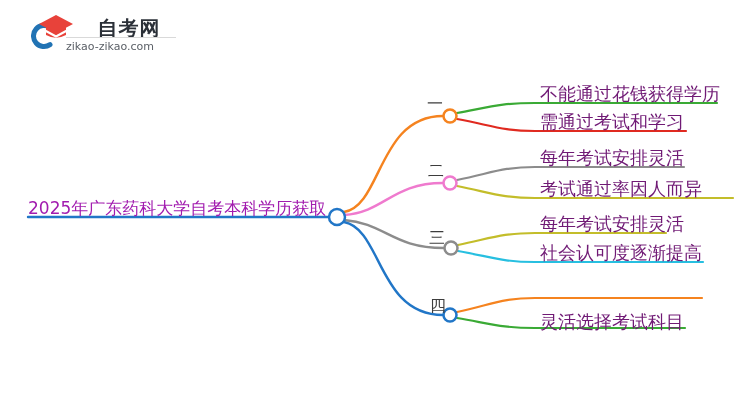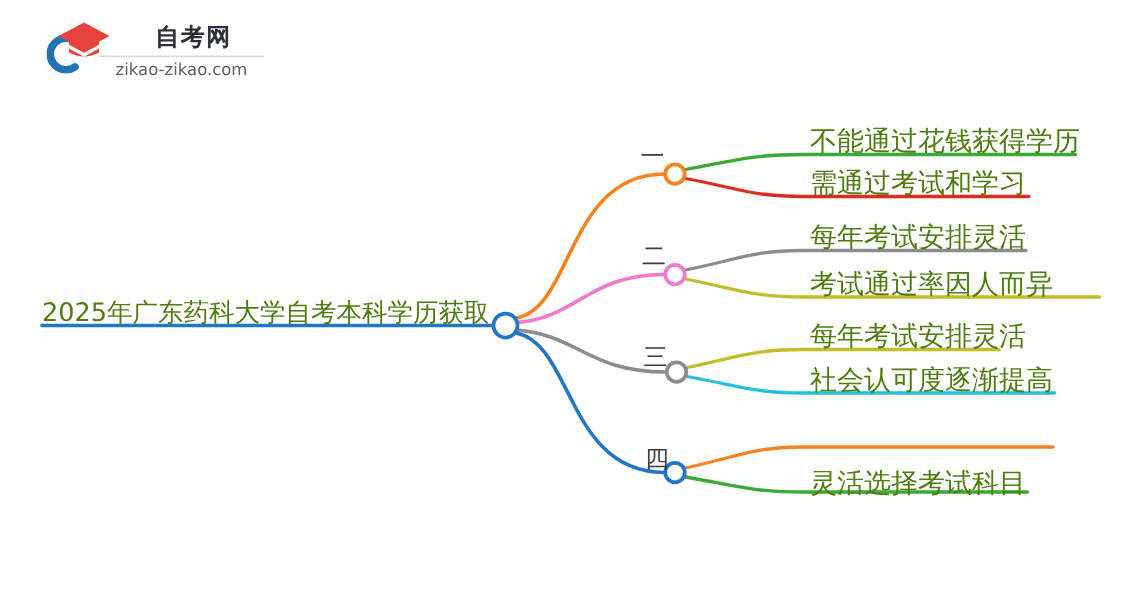--- a/index.html
+++ b/index.html
@@ -7,37 +7,37 @@
     position:relative;width:750px;height:410px;background:#ffffff;
     font-family:"DejaVu Sans","Liberation Sans",sans-serif;overflow:hidden;
   }
   .abs{position:absolute;}
   svg{display:block;}
   
   .logo{position:absolute;left:30px;top:12px;width:150px;height:45px;cursor:pointer;}
   .logo-icon{position:absolute;left:1px;top:2px;}
   .logo-name{
     position:absolute;left:53px;top:3px;width:92px;text-align:center;
-    font-size:16px;font-weight:bold;color:#2b3038;letter-spacing:1px;white-space:nowrap;
+    font-size:20px;font-weight:bold;color:#2b3038;letter-spacing:1px;white-space:nowrap;
   }
   .logo-divider{position:absolute;left:36px;top:25px;width:110px;height:1px;background:#d9d9d9;}
   .logo-url{
-    position:absolute;left:36px;top:28px;width:110px;text-align:center;
+    position:absolute;left:36px;top:28px;width:110px;
     font-size:11px;color:#5a5f66;white-space:nowrap;
   }
   
   .root-label{
     position:absolute;left:28px;top:197px;width:305px;
-    font-size:17px;color:#4d7c0f;white-space:nowrap;letter-spacing:0px;
+    font-size:17px;color:#a21caf;white-space:nowrap;letter-spacing:0px;
   }
   .num-label{
     position:absolute;font-size:16px;color:#3d3d3d;white-space:nowrap;font-weight:500;
   }
   .leaf-label{
-    position:absolute;left:540px;font-size:18px;color:#4d7c0f;white-space:nowrap;
+    position:absolute;left:540px;font-size:18px;color:#701a75;white-space:nowrap;
   }
 </style>
 </head>
 <body>
 
 <div class="stage">
 
   <div class="logo">
     <svg class="logo-icon" width="50" height="40" viewBox="0 0 50 40">
       <path d="M19,13.4 A10.5,10.5 0 1 0 19,30.6" fill="none" stroke="#2173b4" stroke-width="5" stroke-linecap="round"></path>

